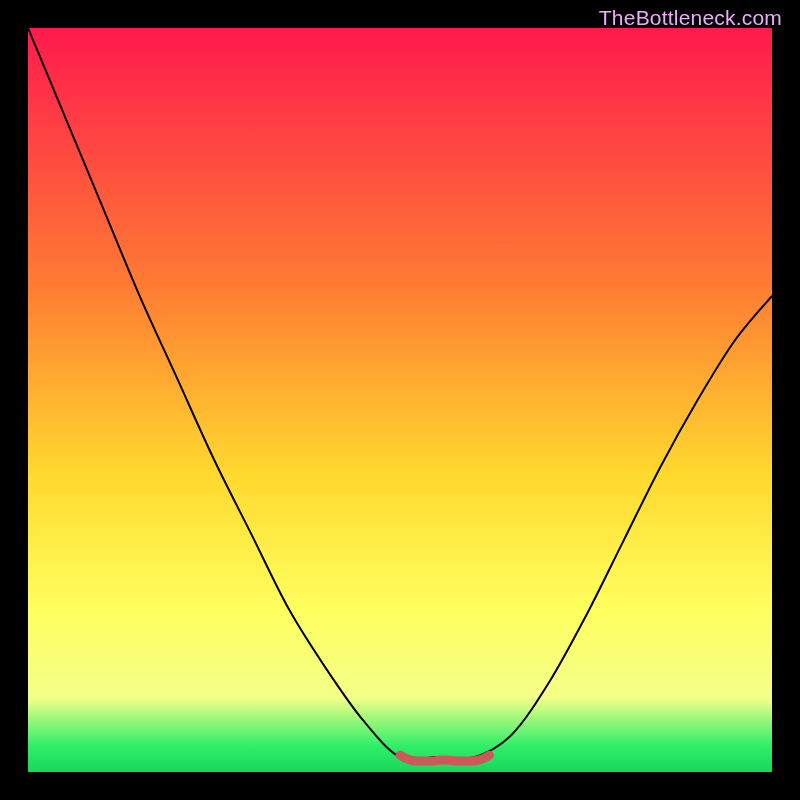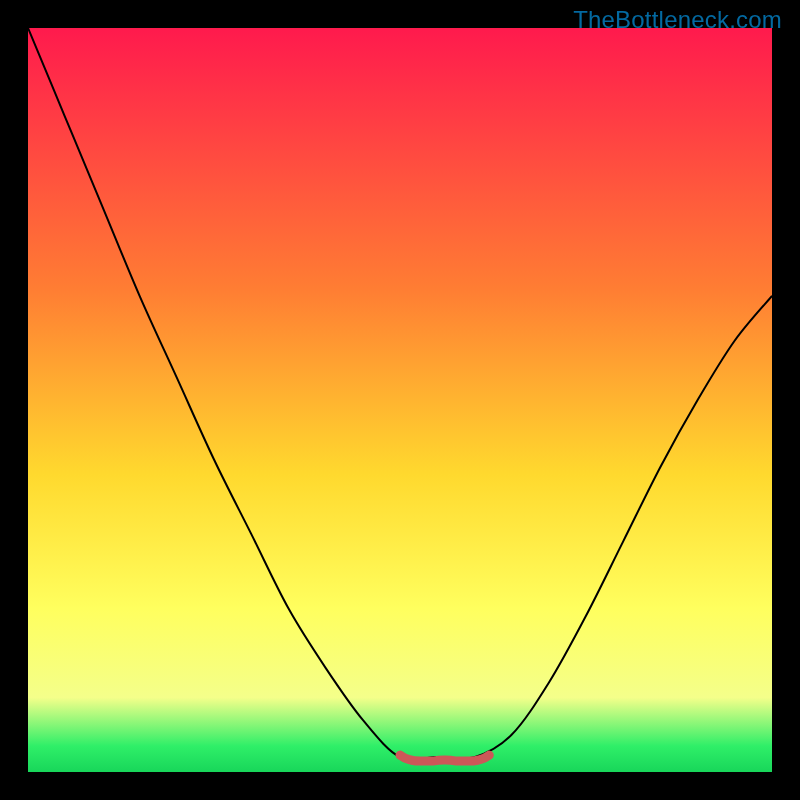--- a/index.html
+++ b/index.html
@@ -14,22 +14,22 @@
   .frame {
     position: relative;
     width: 800px;
     height: 800px;
     background: #000;
   }
   .watermark {
     position: absolute;
     top: 6px;
     right: 18px;
-    color: #0369a1;
-    font-size: 24px;
+    color: #f0abfc;
+    font-size: 21px;
     font-weight: 400;
     letter-spacing: 0.2px;
     z-index: 5;
   }
   .plot-wrap {
     position: absolute;
     left: 28px;
     top: 28px;
     width: 744px;
     height: 744px;

